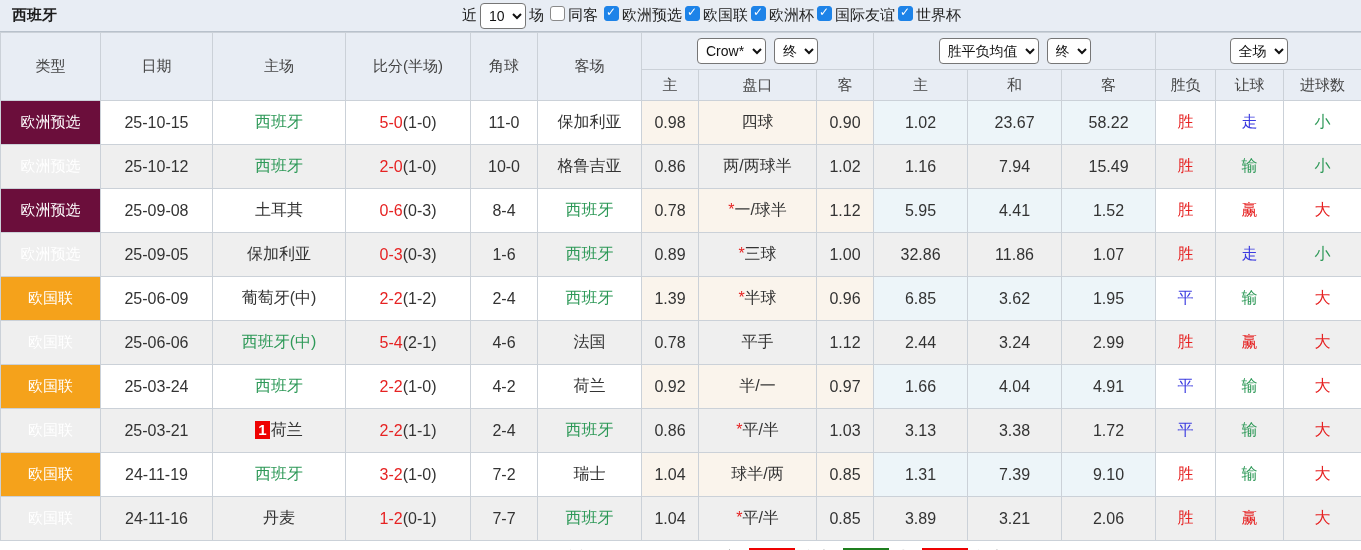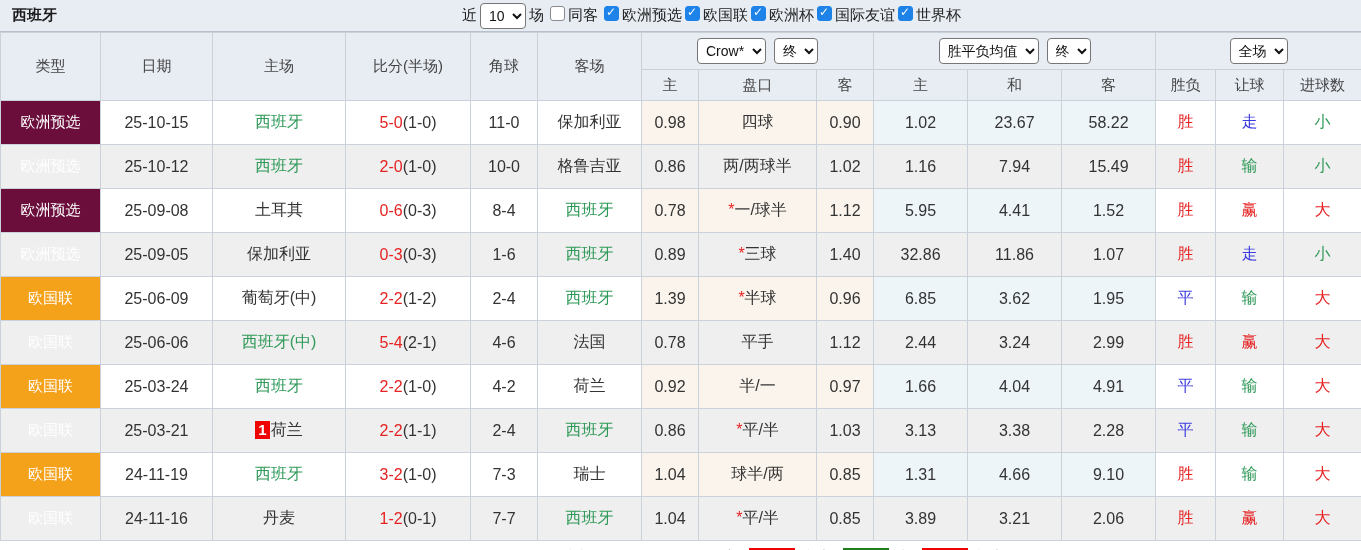--- a/index.html
+++ b/index.html
@@ -194,21 +194,21 @@
       </tr>
       <tr>
         <td class="type t1">欧洲预选</td>
         <td>25-09-05</td>
         <td class="team"><span>保加利亚</span></td>
         <td><span class="red">0-3</span><span>(0-3)</span></td>
         <td>1-6</td>
         <td class="team"><span class="grn">西班牙</span></td>
         <td class="cream">0.89</td>
         <td class="cream"><span class="star">*</span><span>三球</span></td>
-        <td class="cream">1.40</td>
+        <td class="cream">1.00</td>
         <td class="ltblue">32.86</td>
         <td class="ltblue">11.86</td>
         <td class="ltblue">1.07</td>
         <td class="res c-red">胜</td>
         <td class="res c-blue">走</td>
         <td class="res c-green">小</td>
       </tr>
       <tr>
         <td class="type t2">欧国联</td>
         <td>25-06-09</td>
@@ -265,37 +265,37 @@
         <td>25-03-21</td>
         <td class="team"><span class="badge1">1</span><span>荷兰</span></td>
         <td><span class="red">2-2</span><span>(1-1)</span></td>
         <td>2-4</td>
         <td class="team"><span class="grn">西班牙</span></td>
         <td class="cream">0.86</td>
         <td class="cream"><span class="star">*</span><span>平/半</span></td>
         <td class="cream">1.03</td>
         <td class="ltblue">3.13</td>
         <td class="ltblue">3.38</td>
-        <td class="ltblue">2.28</td>
+        <td class="ltblue">1.72</td>
         <td class="res c-blue">平</td>
         <td class="res c-green">输</td>
         <td class="res c-red">大</td>
       </tr>
       <tr>
         <td class="type t2">欧国联</td>
         <td>24-11-19</td>
         <td class="team"><span class="grn">西班牙</span></td>
         <td><span class="red">3-2</span><span>(1-0)</span></td>
-        <td>7-3</td>
+        <td>7-2</td>
         <td class="team"><span>瑞士</span></td>
         <td class="cream">1.04</td>
         <td class="cream"><span>球半/两</span></td>
         <td class="cream">0.85</td>
         <td class="ltblue">1.31</td>
-        <td class="ltblue">4.66</td>
+        <td class="ltblue">7.39</td>
         <td class="ltblue">9.10</td>
         <td class="res c-red">胜</td>
         <td class="res c-green">输</td>
         <td class="res c-red">大</td>
       </tr>
       <tr>
         <td class="type t2">欧国联</td>
         <td>24-11-16</td>
         <td class="team"><span>丹麦</span></td>
         <td><span class="red">1-2</span><span>(0-1)</span></td>

